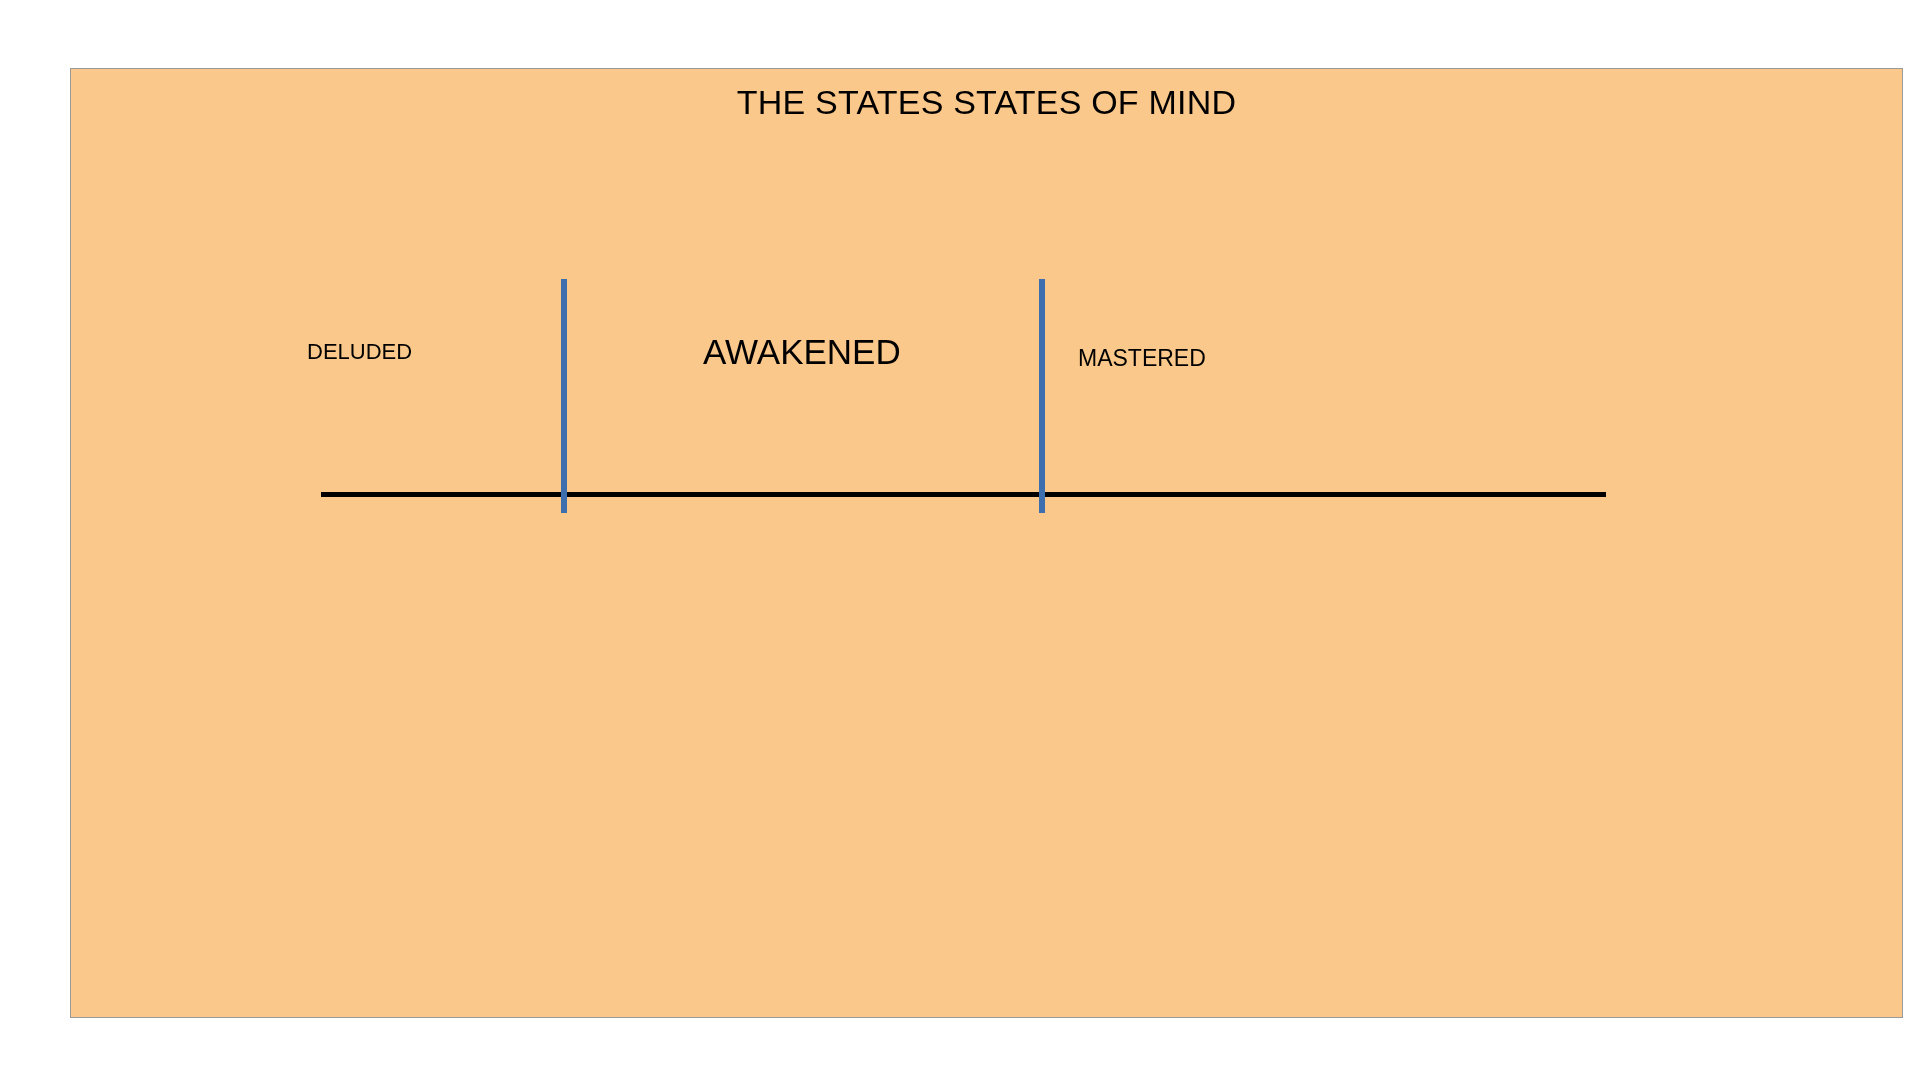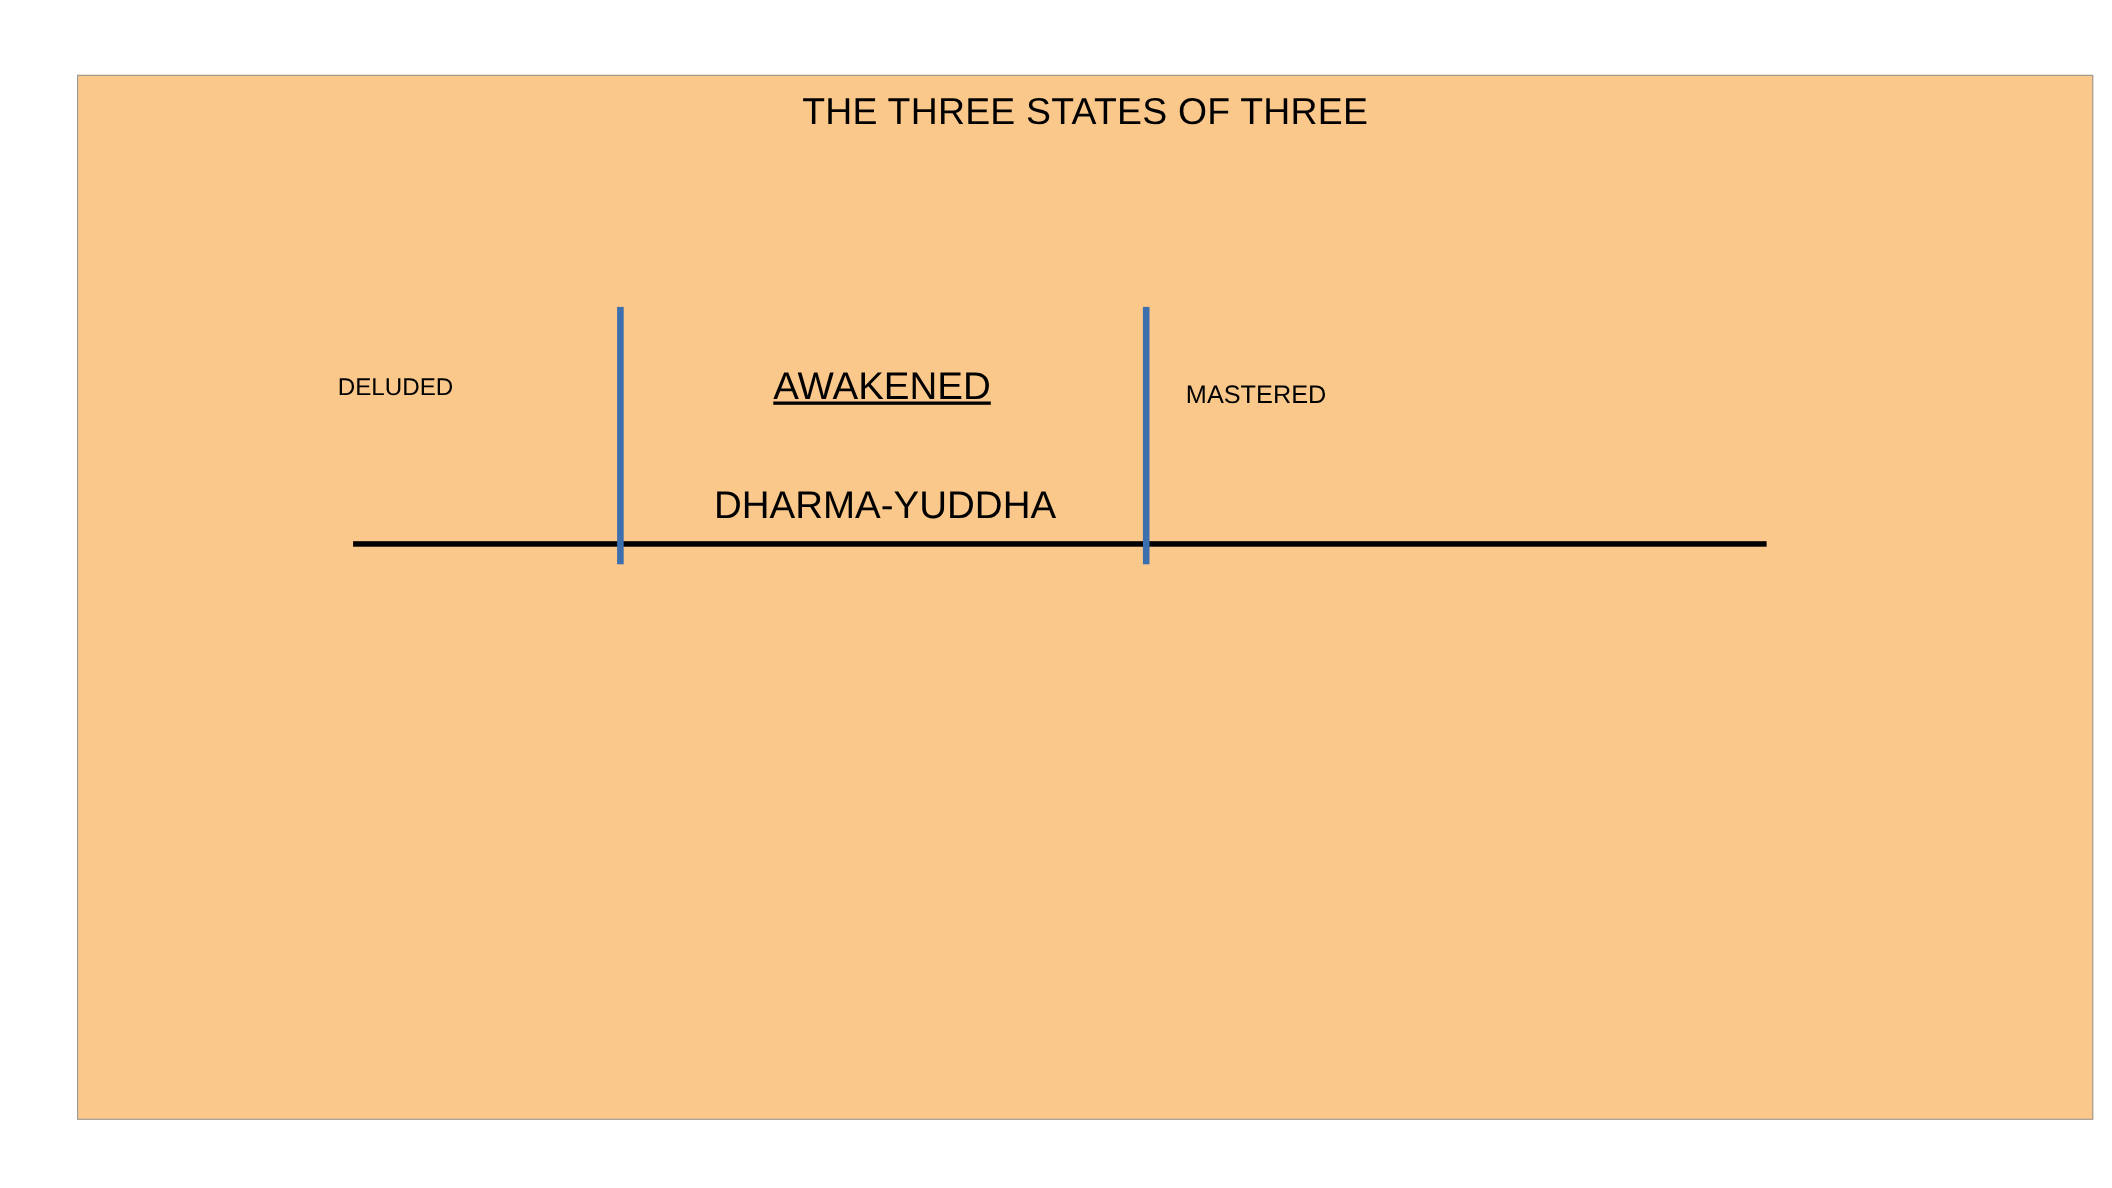--- a/index.html
+++ b/index.html
@@ -80,50 +80,48 @@
   }
   #label-deluded {
     left: 236px;    
     top: 272px;     
     font-size: 22px;
   }
   #label-awakened {
     left: 632px;    
     top: 265px;
     font-size: 35px;
-    text-decoration: underline;
   }
   #label-mastered {
     left: 1007px;   
     top: 278px;
     font-size: 23px;
   }
   #label-dharma-yuddha {
     left: 578px;    
     top: 373px;     
     font-size: 35px;
   }
 </style>
 </head>
 <body>
 
 <div id="canvas">
 
   <div id="diagram-panel">
 
-    <div id="diagram-title">THE THREE STATES OF THREE</div>
+    <div id="diagram-title">THE STATES STATES OF MIND</div>
 
     <div id="spectrum-axis"></div>
 
     <div class="divider" id="divider-left"></div>
 
     <div class="divider" id="divider-right"></div>
 
     <div class="stage-label" id="label-deluded">DELUDED</div>
 
     <div class="stage-label" id="label-awakened">AWAKENED</div>
 
     <div class="stage-label" id="label-mastered">MASTERED</div>
 
-    <div class="stage-label" id="label-dharma-yuddha">DHARMA-YUDDHA</div>
 
   </div>
 </div>
 
 </body></html>

